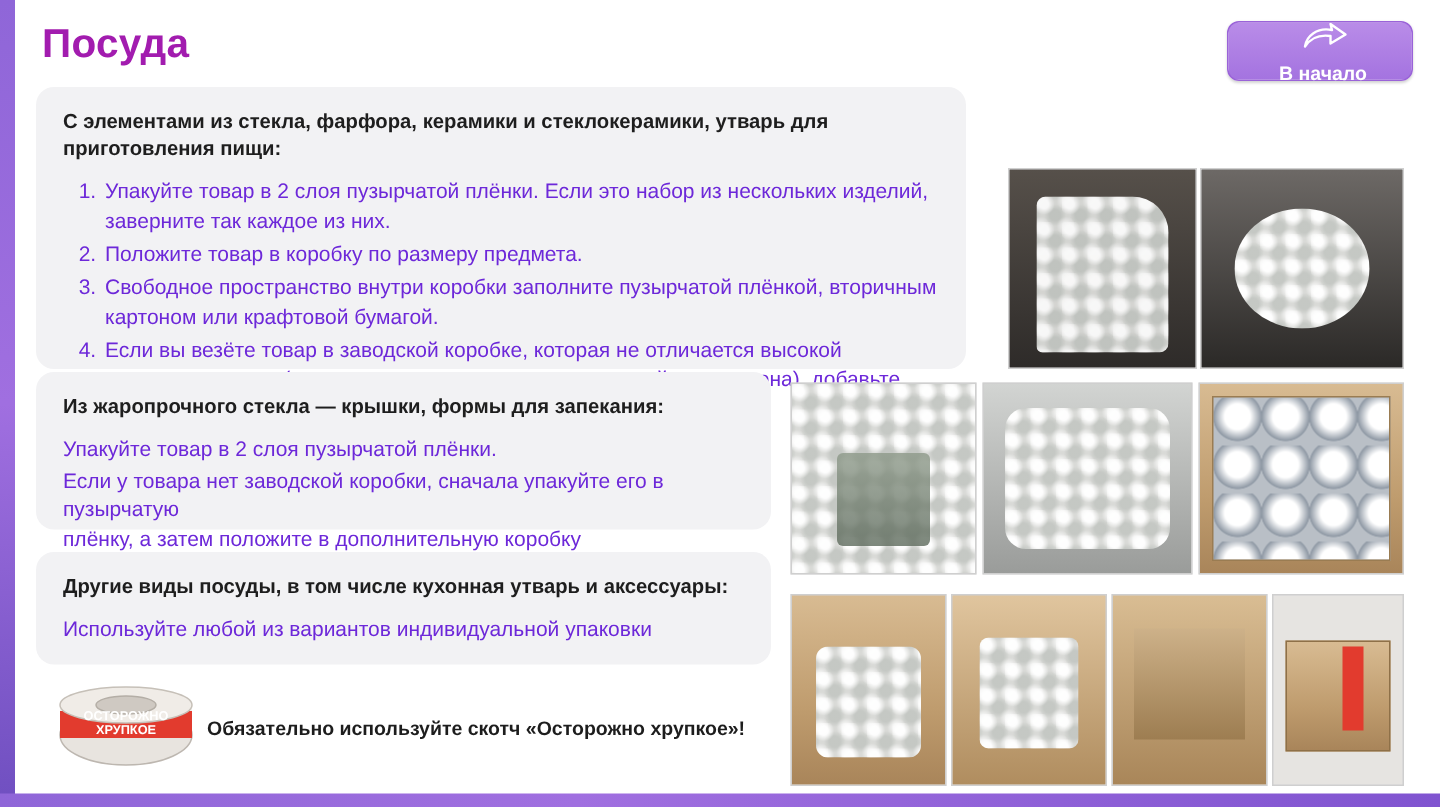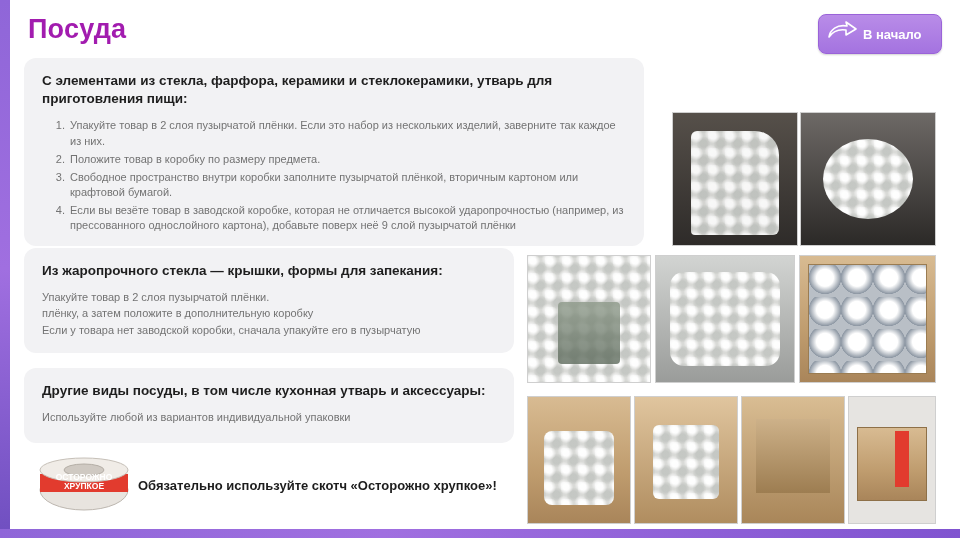--- a/index.html
+++ b/index.html
@@ -55,20 +55,21 @@
     top: 14px;
     width: 122px;
     height: 38px;
     border-radius: 8px;
     background: linear-gradient(180deg, #b98ce8 0%, #a473e0 100%);
     border: 1px solid #9a63d8;
     display: flex;
     align-items: center;
     box-shadow: 0 1px 2px rgba(0,0,0,0.18);
     cursor: pointer;
+    flex-direction: column;
   }
   .home-button .arrow-icon {
     width: 34px;
     height: 26px;
     margin-left: 6px;
     flex: none;
     display: block;
   }
   .home-button .home-label {
     color: #ffffff;
@@ -86,22 +87,22 @@
     padding: 14px 18px 14px 18px;
   }
   .card-heading {
     font-size: 13.5px;
     font-weight: bold;
     color: #1e1e1e;
     line-height: 1.35;
     margin: 0 0 10px 0;
   }
   .card-body {
-    font-size: 11px;
-    color: #737373;
+    font-size: 14px;
+    color: #6d28d9;
     line-height: 1.38;
   }
   ol.steps {
     margin: 0;
     padding-left: 26px;
   }
   ol.steps li {
     margin-bottom: 3px;
     padding-left: 2px;
   }
@@ -197,22 +198,22 @@
         <li>Свободное пространство внутри коробки заполните пузырчатой плёнкой, вторичным картоном или крафтовой бумагой.</li>
         <li>Если вы везёте товар в заводской коробке, которая не отличается высокой ударопрочностью (например, из прессованного однослойного картона), добавьте поверх неё 9 слой пузырчатой плёнки</li>
       </ol>
     </div>
   </div>
 
   <div class="card" id="card-2">
     <div class="card-heading">Из жаропрочного стекла — крышки, формы для запекания:</div>
     <div class="card-body">
       <p class="plain-line">Упакуйте товар в 2 слоя пузырчатой плёнки.</p>
+      <p class="plain-line">Если у товара нет заводской коробки, сначала упакуйте его в пузырчатую</p>
       <p class="plain-line">плёнку, а затем положите в дополнительную коробку</p>
-      <p class="plain-line">Если у товара нет заводской коробки, сначала упакуйте его в пузырчатую</p>
     </div>
   </div>
 
   <div class="card" id="card-3">
     <div class="card-heading">Другие виды посуды, в том числе кухонная утварь и аксессуары:</div>
     <div class="card-body">
       <p class="plain-line">Используйте любой из вариантов индивидуальной упаковки</p>
     </div>
   </div>
 

